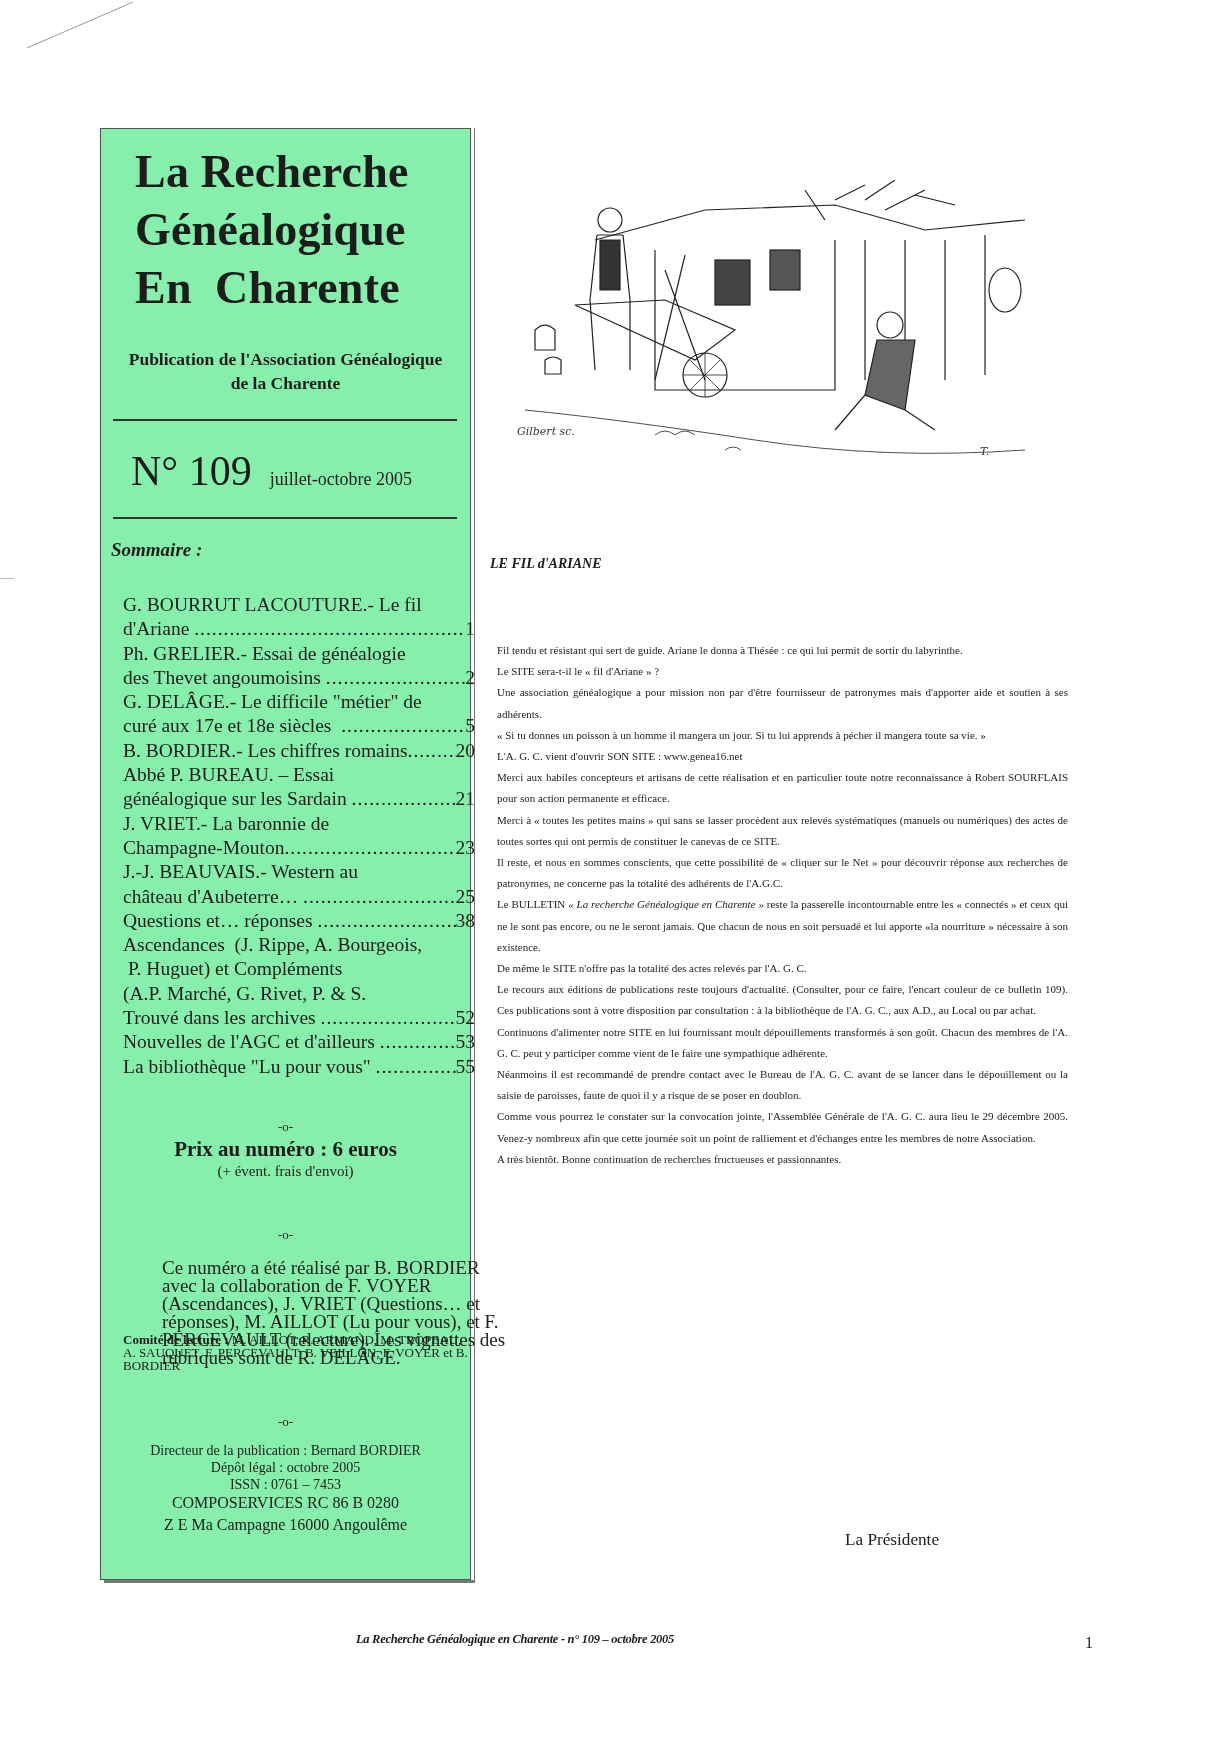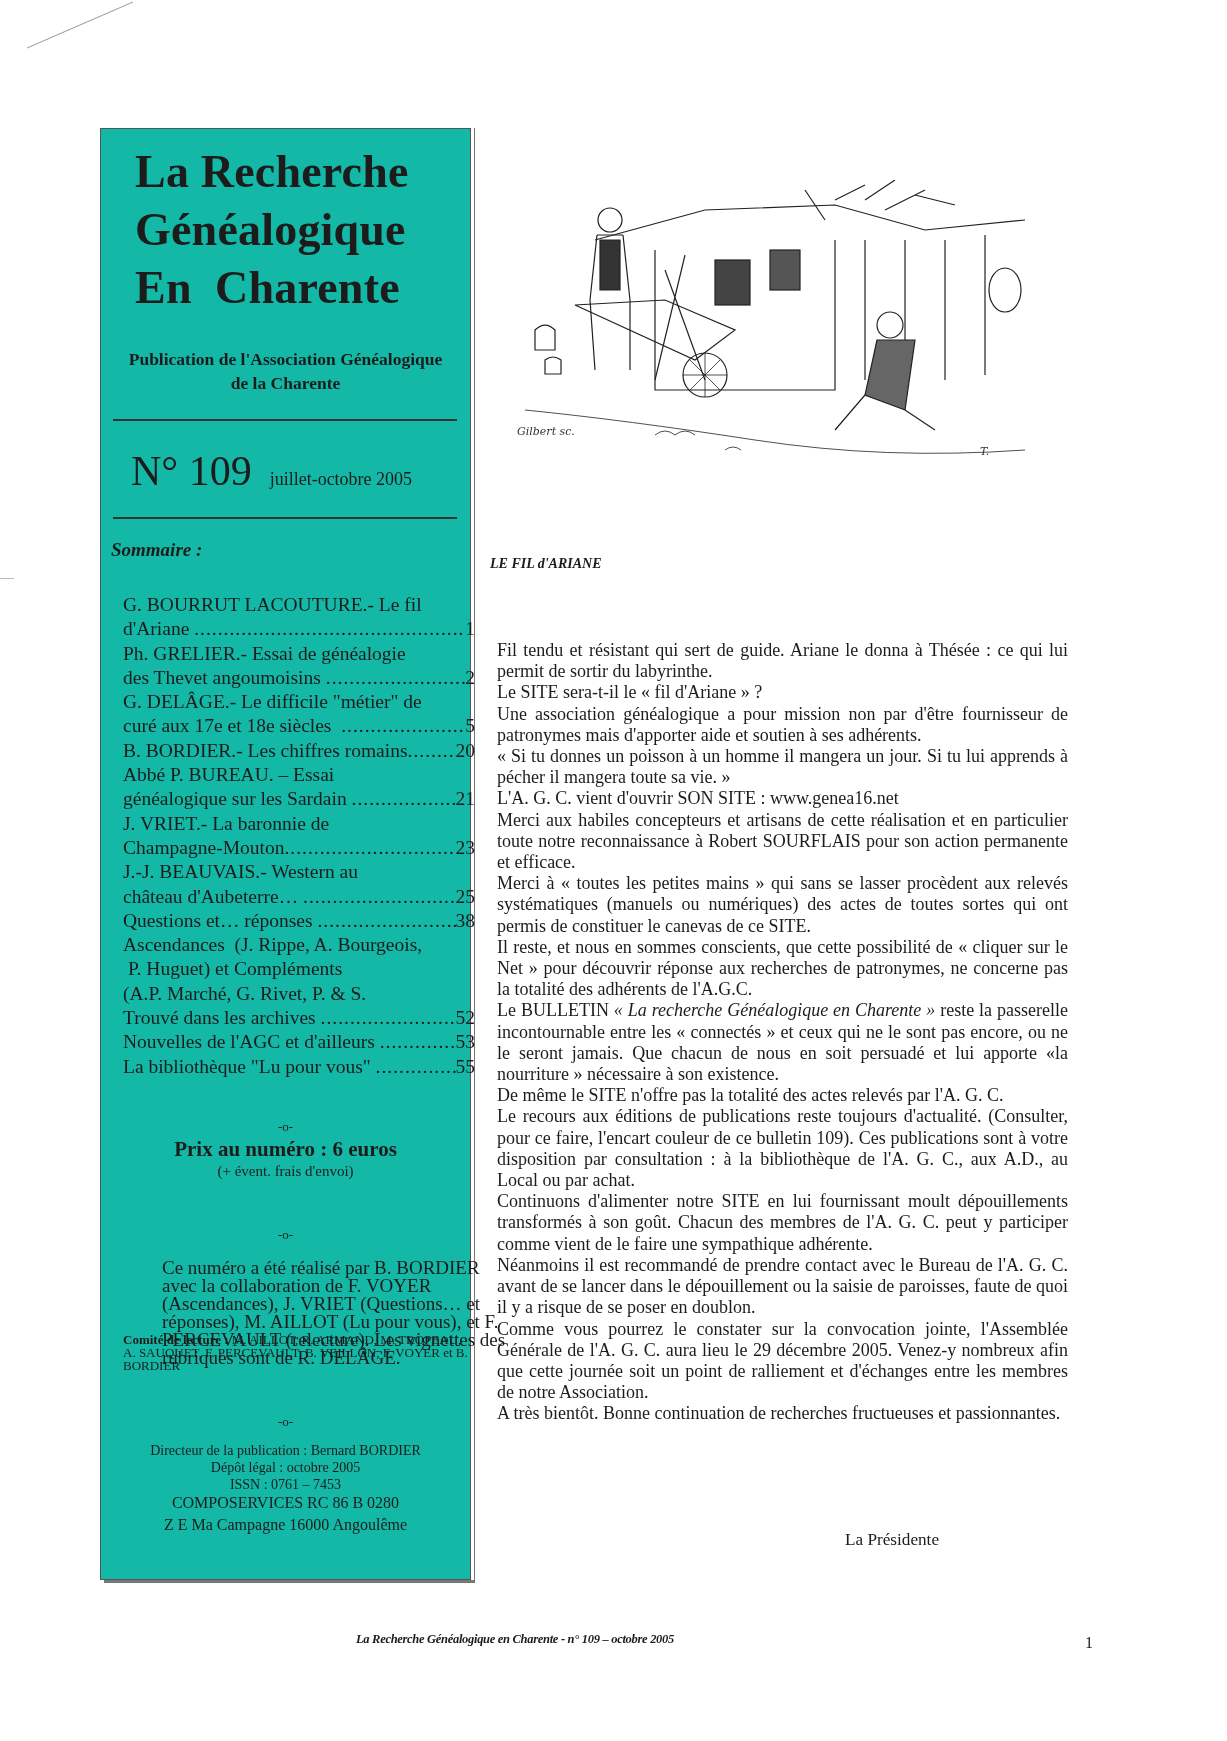--- a/index.html
+++ b/index.html
@@ -17,21 +17,21 @@
   .left-dash {
     position: absolute; left: 0; top: 578px; width: 14px; height: 1px; background: #bbb;
   }
   
   .sidebar {
     position: absolute;
     left: 100px; top: 128px;
     width: 371px; height: 1452px;
     border: 1px solid #555;
     box-shadow: 3px 0 0 #fff, 4px 0 0 #777, 4px 3px 0 #777;
-    background: #14b8a6;
+    background: #86efac;
     box-sizing: border-box;
   }
   .title {
     position: absolute; left: 0; top: 14px; width: 100%;
     font-weight: bold; font-size: 46px; line-height: 58px;
     text-align: left; padding-left: 34px; box-sizing: border-box;
     letter-spacing: 0.2px;
   }
   .title div { white-space: nowrap; }
   .subtitle {
@@ -83,21 +83,21 @@
     position: absolute; left: 505px; top: 180px; width: 520px; height: 300px;
   }
 
   
   .article-title {
     position: absolute; left: 490px; top: 556px;
     font-style: italic; font-weight: bold; font-size: 14px;
   }
   .article {
     position: absolute; left: 497px; top: 640px; width: 571px;
-    font-size: 18px; line-height: 21.2px; text-align: justify;
+    font-size: 11px; line-height: 21.2px; text-align: justify;
   }
   .article p { margin: 0; }
   .signature {
     position: absolute; left: 845px; top: 1530px; font-size: 17.2px;
   }
 
   .footer {
     position: absolute; left: 356px; top: 1632px;
     font-style: italic; font-size: 12.5px; letter-spacing: -0.3px;
     font-weight: bold;

